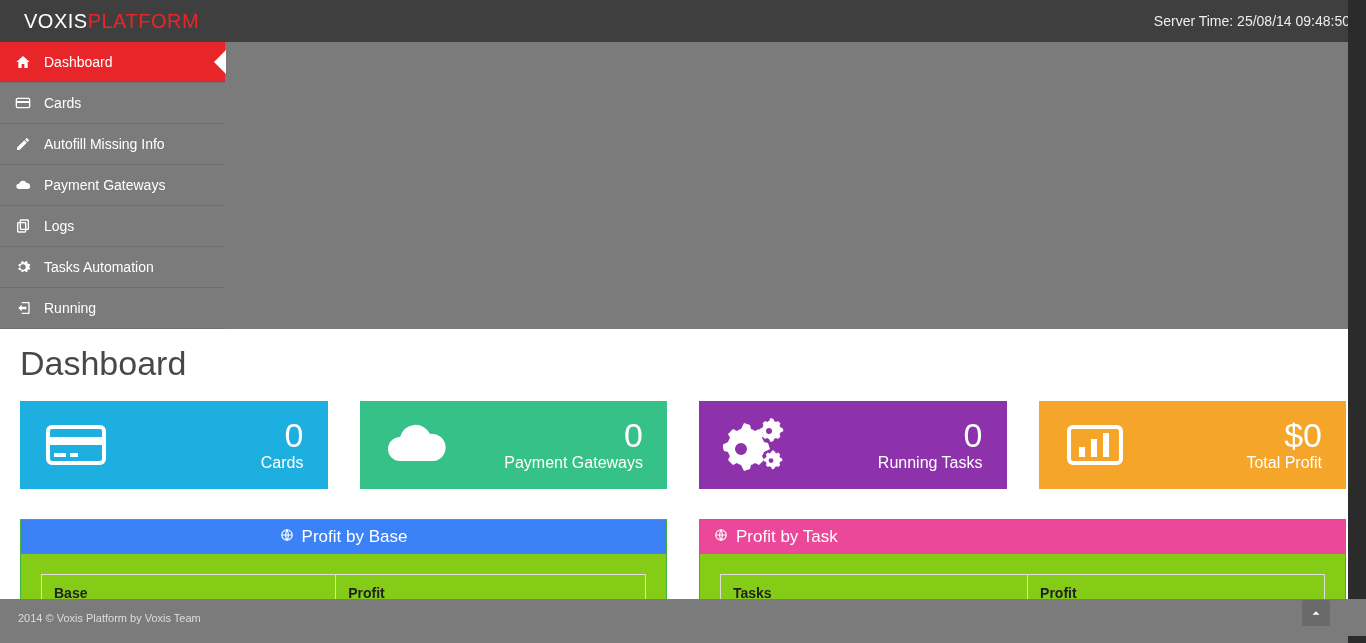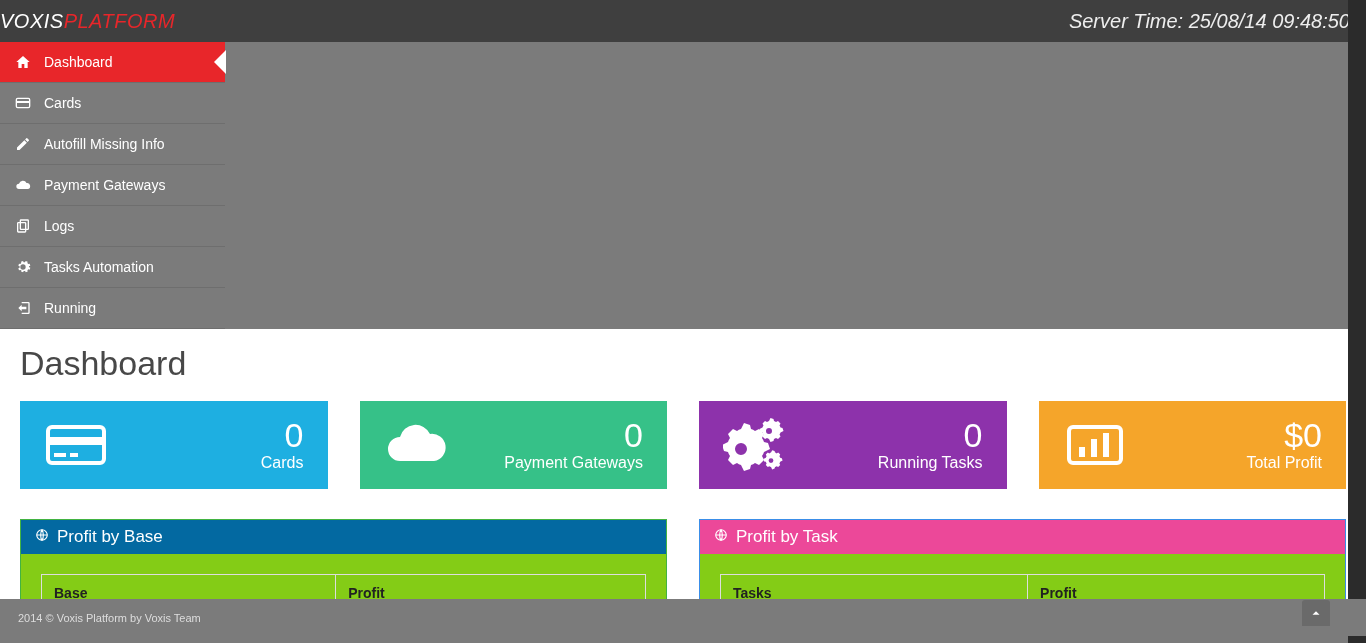--- a/index.html
+++ b/index.html
@@ -12,33 +12,32 @@
     overflow: hidden;
     position: relative;
   }
   .topbar {
     height: 42px;
     background: #3f3f3f;
     color: #fff;
     display: flex;
     align-items: center;
     justify-content: space-between;
-    padding: 0 16px 0 0;
-    font-style: italic;
+    padding: 0 16px 0 24px;
   }
   .brand {
     font-size: 20px;
     font-weight: 400;
     letter-spacing: 0.5px;
   }
   .brand .b1 { color: #fff; }
   .brand .b2 { color: #e8262a; }
   .server-time {
     color: #eee;
-    font-size: 20px;
+    font-size: 14px;
   }
   .layout {
     display: flex;
     height: calc(643px - 42px - 44px);
     flex-direction: column;
   }
   .sidebar {
     width: 225px;
     background: #7b7b7b;
     flex-shrink: 0;
@@ -130,21 +129,21 @@
   .panel-head {
     height: 34px;
     display: flex;
     align-items: center;
     padding: 0 14px;
     color: #fff;
     font-size: 17px;
     font-weight: 300;
     gap: 8px;
   }
-  .panel.green-b .panel-head { background: #0369a1; }
+  .panel.green-b .panel-head { background: #3b82f6; justify-content: center; }
   .panel.blue-b  .panel-head { background: #ec4899; }
   .panel-head svg { fill: #fff; width: 14px; height: 14px; }
   .panel-body { padding: 20px; background: #84cc16; }
   table.data {
     width: 100%;
     border-collapse: collapse;
     border: 1px solid #ddd;
   }
   table.data th {
     text-align: left;

